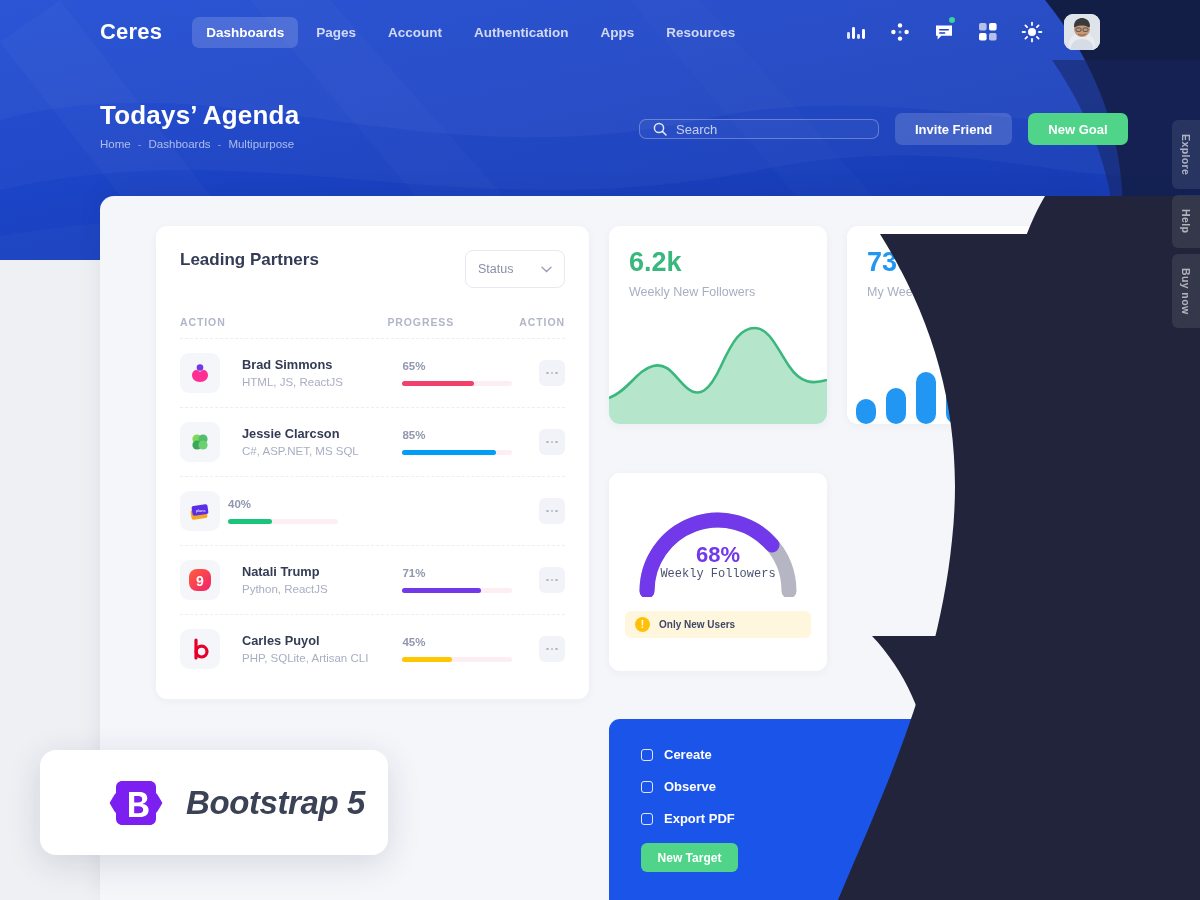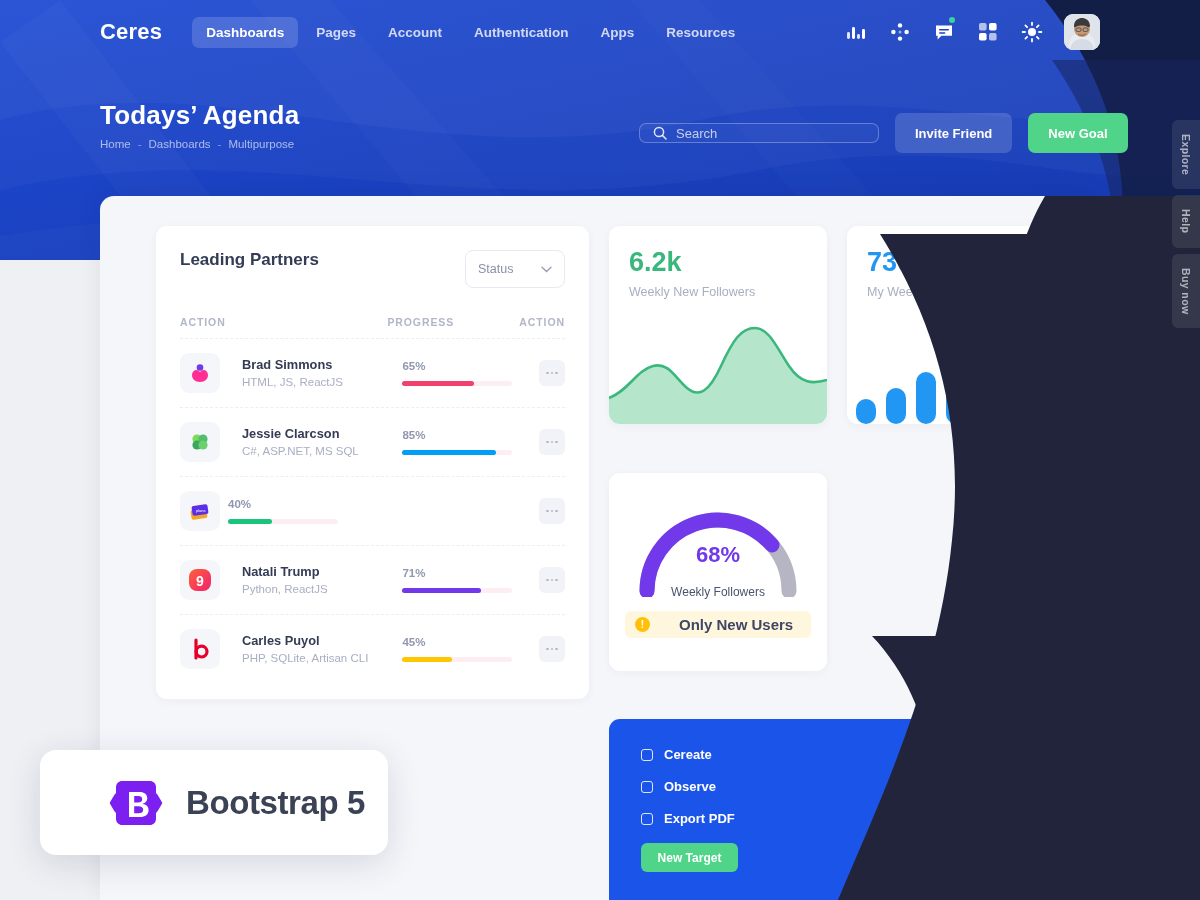--- a/index.html
+++ b/index.html
@@ -61,21 +61,21 @@
   .hero-actions {
     position:absolute; top:113px; left:639px; display:flex; align-items:center; gap:16px; z-index:30;
   }
   .searchbox {
     width:240px; height:20px; border:1px solid rgba(255,255,255,.28);
     border-radius:7px; display:flex; align-items:center; padding:0 13px; gap:9px;
     background:rgba(255,255,255,.04);
   }
   .searchbox .ph { color:rgba(255,255,255,.72); font-size:13px; }
   .btn {
-    height:40px; border-radius:7px; display:flex; align-items:center;
+    height:32px; border-radius:7px; display:flex; align-items:center;
     justify-content:center; font-size:13px; font-weight:600; cursor:pointer;
     padding:0 20px; white-space:nowrap;
   }
   .btn-light { background:rgba(255,255,255,.16); color:#fff; }
   .btn-green { background:#4fd48a; color:#fff; }
 
   
   .side-tabs {
     position:absolute; right:0; top:120px; display:flex; flex-direction:column;
     gap:6px; z-index:45;
@@ -156,29 +156,29 @@
 
   
   .gauge-card { padding:22px 16px 18px; height:198px; display:flex;
                 flex-direction:column; align-items:center; justify-content:flex-start;
                 position:relative; }
   .gauge-wrap { position:relative; width:170px; height:92px; margin-top:10px; }
   .gauge-center {
     position:absolute; left:0; right:0; top:38px; text-align:center;
   }
   .gauge-pct { font-size:22px; font-weight:bold; color:#7239ea; line-height:1.1; }
-  .gauge-lbl { font-size:12px; color:#4b5270; margin-top:18px; }
+  .gauge-lbl { font-size:12px; color:#4b5270; margin-top:0;font-family:Liberation Mono, monospace; }
   .alert {
     margin-top:14px; width:100%; height:27px; border-radius:6px; background:#fff6de;
     display:flex; align-items:center; gap:9px; padding:0 10px;
   }
   .alert-ic { width:15px; height:15px; border-radius:50%; background:#ffc107;
               display:flex; align-items:center; justify-content:center;
               color:#fff; font-size:10px; font-weight:bold; flex-shrink:0; }
-  .alert-tx { font-size:15px; font-weight:600; color:#3f4765;margin-left:20px; }
+  .alert-tx { font-size:10px; font-weight:600; color:#3f4765; }
 
   
   .target {
     grid-column: 2 / span 2; background:#1b54e8; border-radius:11px;
     height:198px; position:relative; overflow:hidden; padding:28px 0 0 32px;
   }
   .chk { display:flex; align-items:center; gap:11px; margin-bottom:17px; }
   .chk-box { width:12px; height:12px; border:1.6px solid rgba(255,255,255,.85);
              border-radius:3px; flex-shrink:0; }
   .chk-tx { color:#fff; font-size:13px; font-weight:bold; }
@@ -193,21 +193,21 @@
   .dark-shape { position:absolute; z-index:25; pointer-events:none; }
 
   
   .bs-card {
     position:absolute; left:40px; top:750px; width:348px; height:105px;
     background:#fff; border-radius:16px; z-index:60;
     box-shadow:0 8px 34px rgba(25,35,70,.14);
     display:flex; align-items:center; padding-left:68px; gap:22px;
   }
   .bs-logo { width:56px; height:48px; position:relative; flex-shrink:0; }
-  .bs-text { font-size:33px; font-weight:bold; color:#3b4256; letter-spacing:-.4px; }
+  .bs-text { font-size:33px; font-weight:bold; color:#3b4256; letter-spacing:-.4px;font-style:italic; }
 </style>
 </head>
 <body>
 
 <div class="bg-root">
   <div class="bg-page"></div>
 
   <div class="bg-blue">
     <svg width="1200" height="260" viewBox="0 0 1200 260">
       <defs>

